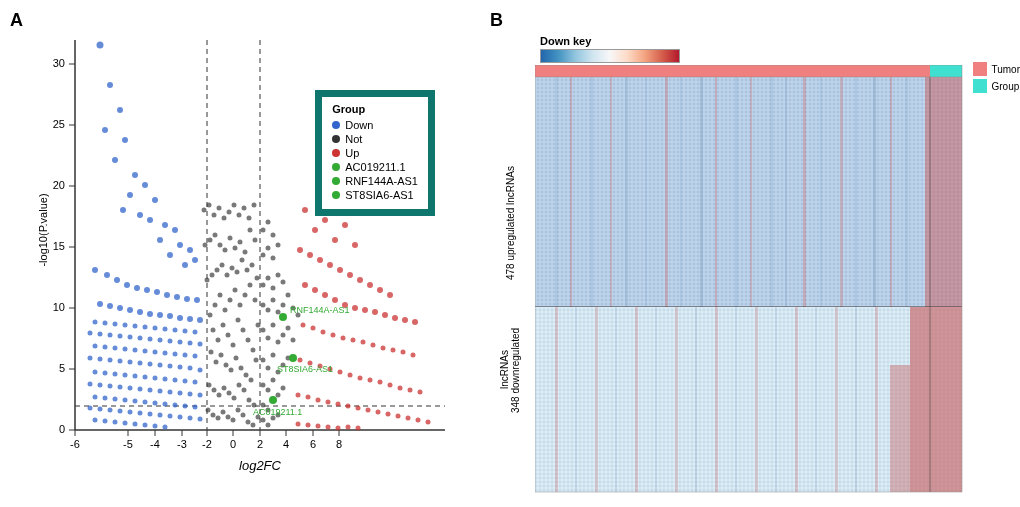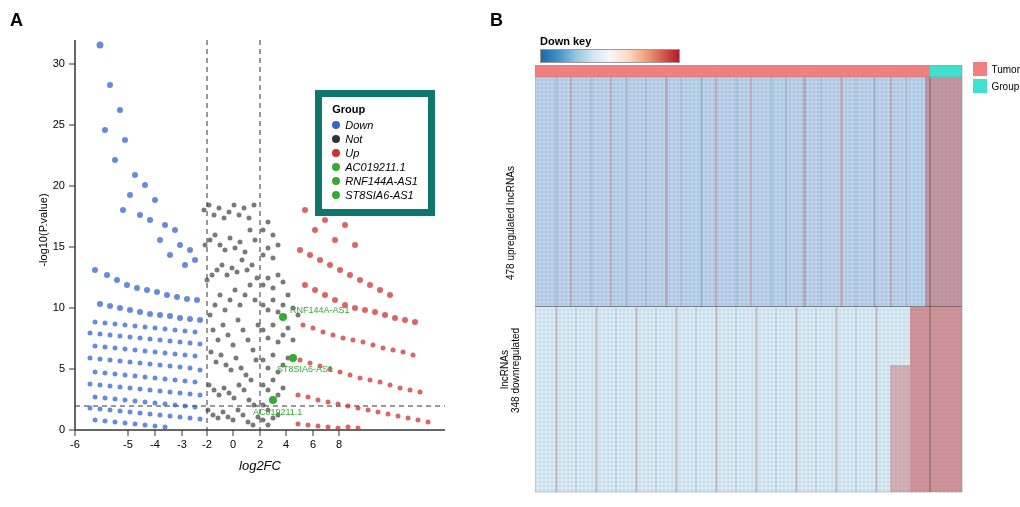--- a/index.html
+++ b/index.html
@@ -69,21 +69,20 @@
       font-size: 11px;
     }
     .legend-title {
       font-weight: bold;
       margin-bottom: 4px;
     }
     .legend-item {
       display: flex;
       align-items: center;
       margin-bottom: 2px;
-      font-style: italic;
     }
     .legend-dot {
       width: 8px;
       height: 8px;
       border-radius: 50%;
       margin-right: 5px;
       flex-shrink: 0;
     }
     
     .color-key {

